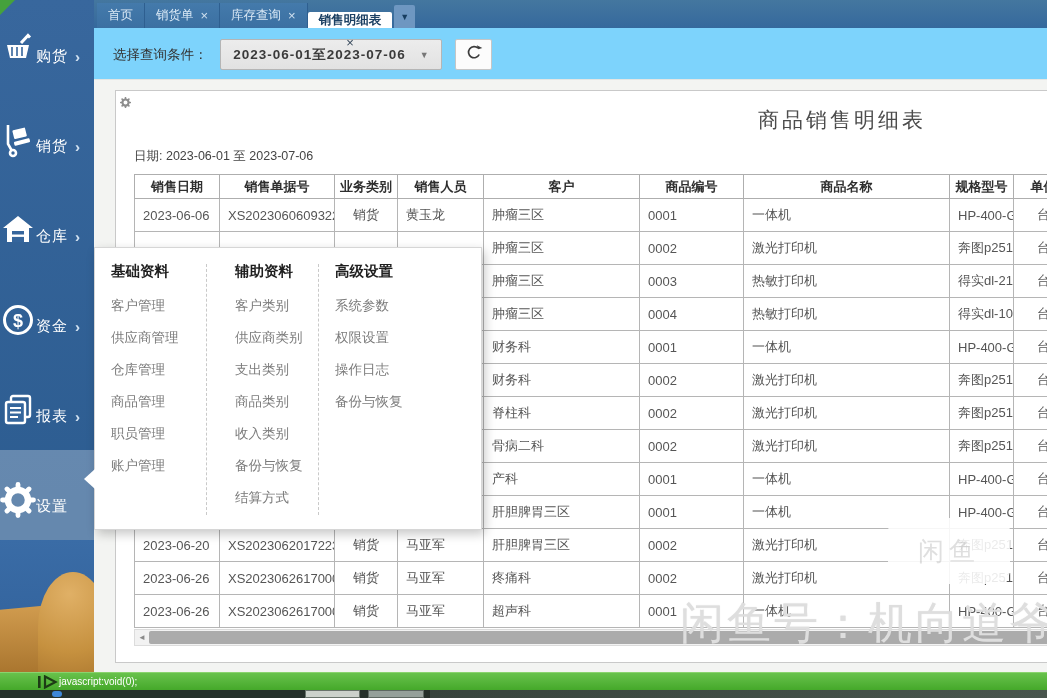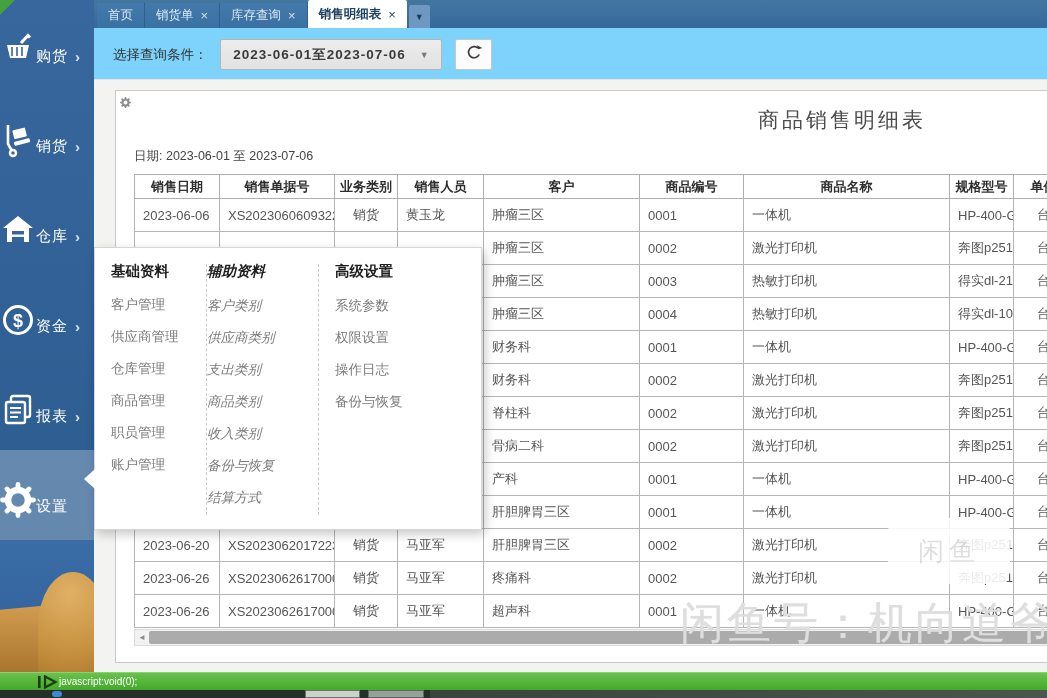--- a/index.html
+++ b/index.html
@@ -8,22 +8,22 @@
         font-family:"Liberation Sans",sans-serif;}
 
   
   .tabbar{position:absolute;left:94px;top:0;right:0;height:28px;
           background:linear-gradient(#44779f,#35699d);display:flex;align-items:flex-end;z-index:20;}
   .tab{height:25px;margin-top:3px;padding:0 11px;font-size:12.5px;color:#d9e8f5;
        background:linear-gradient(#447aab,#3b70a2);border-right:1px solid #2e5f90;
        display:flex;align-items:center;gap:7px;cursor:pointer;white-space:nowrap;}
   .tab:first-child{margin-left:3px;}
   .tab .tab-close{font-size:13px;color:#cfe0ef;line-height:1;}
-  .tab.active{background:#fff;color:#1c4063;font-weight:bold;height:28px;margin-top:0;
-              border-radius:2px 2px 0 0;border-right:none;}
+  .tab.active{background:#fff;color:#1c4063;font-weight:bold;height:16px;margin-top:0;
+              border-radius:2px 2px 0 0;border-right:none;flex-direction:column;}
   .tab.active .tab-close{color:#35475a;font-weight:normal;}
   .overflow-tab{width:21px;height:23px;margin-left:2px;background:#6e97c1;color:#173d5f;
                 font-size:9px;display:flex;align-items:center;justify-content:center;
                 border-radius:2px 2px 0 0;cursor:pointer;}
 
   
   .toolbar{position:absolute;left:94px;top:28px;right:0;height:52px;background:#7dd3fc;
            border-bottom:1px solid #e4e6e3;z-index:5;}
   .query-label{position:absolute;left:19px;top:18px;font-size:13.5px;color:#333;}
   .query-select{position:absolute;left:126px;top:11px;width:222px;height:31px;
@@ -74,22 +74,22 @@
               background:linear-gradient(#d5a052,#aa762f);
               clip-path:polygon(0 16%,100% 4%,100% 100%,0 100%);}
 
   
   .popup{position:absolute;left:94px;top:247px;width:388px;height:283px;background:#fff;
          border:1px solid #d6d6d6;box-shadow:3px 4px 10px rgba(0,0,0,0.22);z-index:50;}
   .popup-arrow{position:absolute;left:-11px;top:221px;width:0;height:0;
                border-right:11px solid #fff;border-top:10px solid transparent;
                border-bottom:10px solid transparent;}
   .menu-col{position:absolute;top:14px;}
-  .menu-col.c1{left:16px;width:94px;font-family:Liberation Mono, monospace;}
-  .menu-col.c2{left:112px;width:94px;font-style:italic;}
+  .menu-col.c1{left:16px;width:94px;}
+  .menu-col.c2{left:140px;width:94px;}
   .menu-col.c3{left:240px;width:130px;}
   .menu-sep{position:absolute;top:16px;bottom:14px;border-left:1px dashed #c9c9c9;}
   .menu-sep.s1{left:111px;} .menu-sep.s2{left:223px;}
   .menu-title{font-size:14.5px;font-weight:bold;color:#1f1f1f;height:22px;margin-bottom:6px;}
   .menu-item{font-size:13.5px;color:#7b7b7b;height:32px;line-height:32px;cursor:pointer;white-space:nowrap;}
 
   
   .wlogo{position:absolute;left:888px;top:518px;width:122px;height:66px;
          background:rgba(255,255,255,0.88);border-radius:14px;z-index:40;
          display:flex;align-items:center;justify-content:center;

